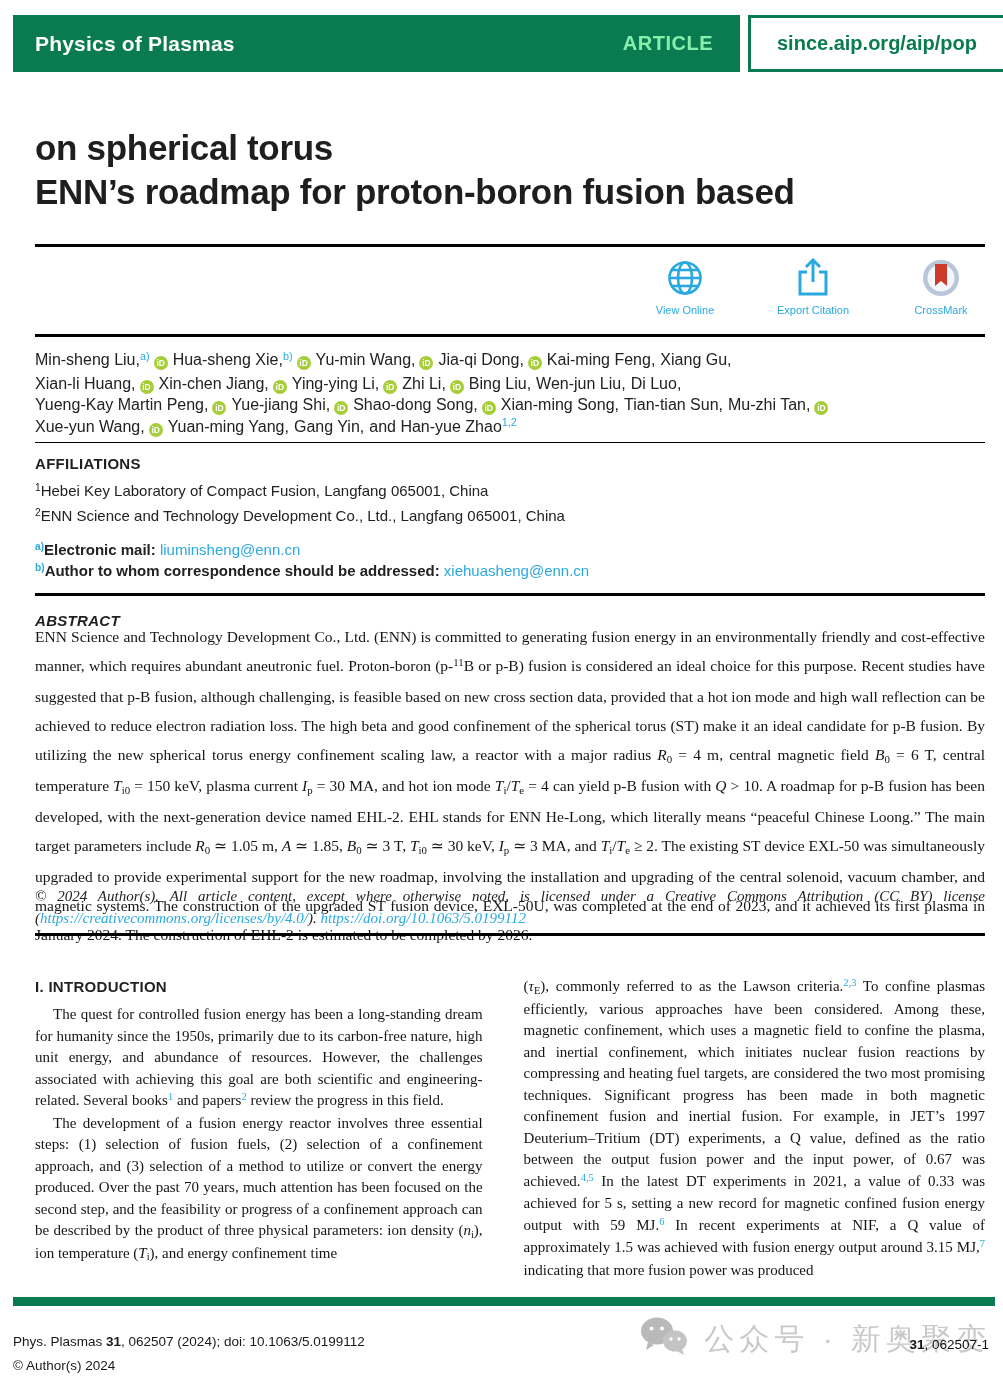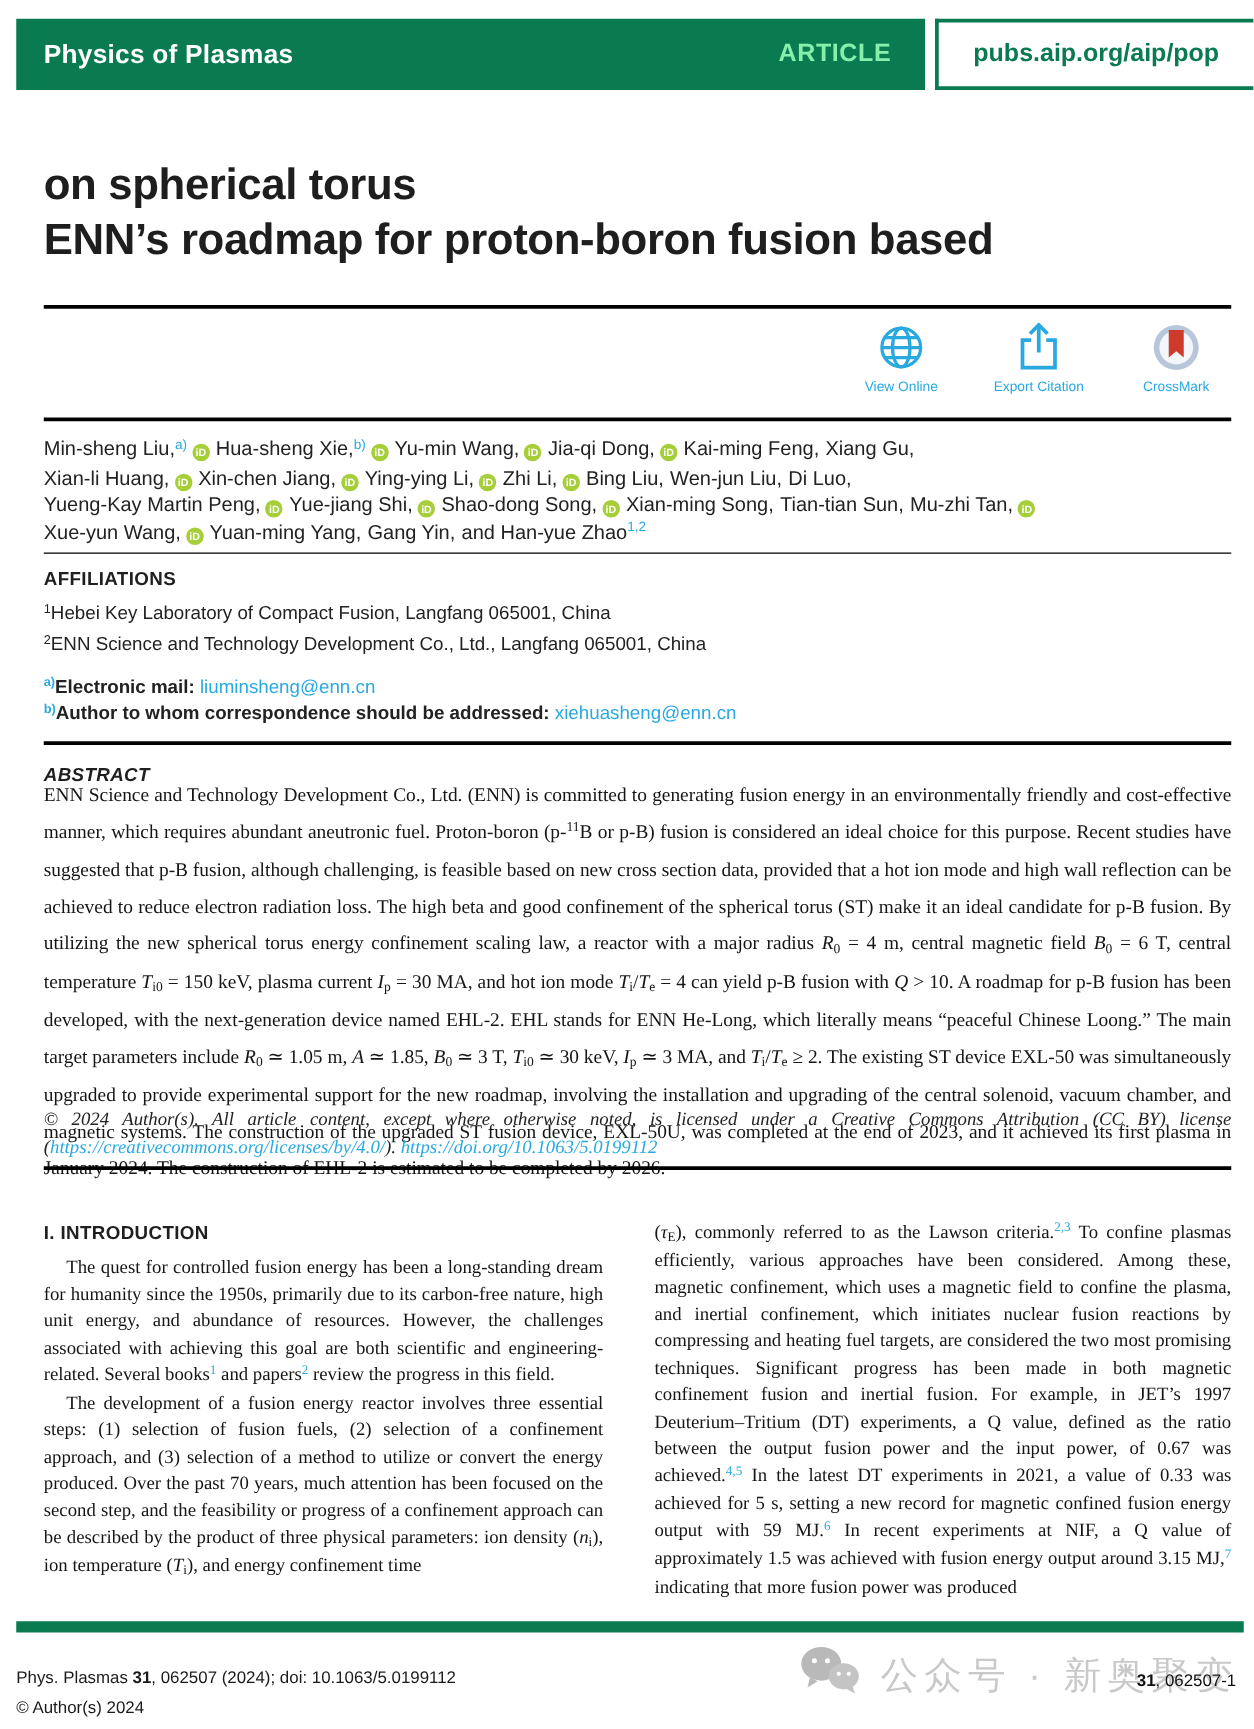--- a/index.html
+++ b/index.html
@@ -32,21 +32,21 @@
   .cite-block{position:absolute;left:35px;top:257px;font-size:15px;line-height:23px;color:#222;}
   .seg-b{font-weight:bold;}
   .seg-link{color:#2aa9e0;}
   .seg-ilink{color:#2aa9e0;font-style:italic;overflow-wrap:anywhere;}
   .seg-i{font-style:italic;}
   .seg-sub{font-size:0.7em;vertical-align:baseline;position:relative;top:0.28em;}
   .seg-sup{font-size:0.7em;vertical-align:baseline;position:relative;top:-0.45em;}
   .seg-ref{font-size:0.7em;vertical-align:baseline;position:relative;top:-0.45em;color:#2aa9e0;}
 
   
-  .actions{position:absolute;right:24px;top:258px;display:flex;gap:34px;}
+  .actions{position:absolute;right:24px;top:258px;display:flex;gap:52px;}
   .action{display:flex;flex-direction:column;align-items:center;width:76px;cursor:pointer;}
   .action svg{display:block;}
   .action-label{margin-top:6px;font-size:11px;color:#2aa9e0;}
 
   
   .authors{position:absolute;left:35px;top:349px;width:935px;font-size:16px;line-height:21.5px;color:#222;}
   .author{margin-right:5px;white-space:nowrap;}
   .a-sup{font-size:0.68em;vertical-align:baseline;position:relative;top:-0.5em;color:#2aa9e0;}
   .orcid{display:inline-block;width:14px;height:14px;background:#a6ce39;border-radius:50%;
          color:#fff;font-size:8.5px;font-weight:bold;text-align:center;line-height:14px;
@@ -90,21 +90,21 @@
 <body>
 
 <div class="page">
 
   <div class="topbar">
     <div class="topbar-green">
       <span class="journal-name">Physics of Plasmas</span>
       <span class="article-label">ARTICLE</span>
     </div>
     <div class="url-box">
-      <span class="url-text">pubs.aip.org/aip/pop</span>
+      <span class="url-text">since.aip.org/aip/pop</span>
     </div>
   </div>
 
   <div class="title">
     <div>on spherical torus</div>
     <div>ENN’s roadmap for proton-boron fusion based</div>
   </div>
 
   <div class="rule rule-1"></div>
 

